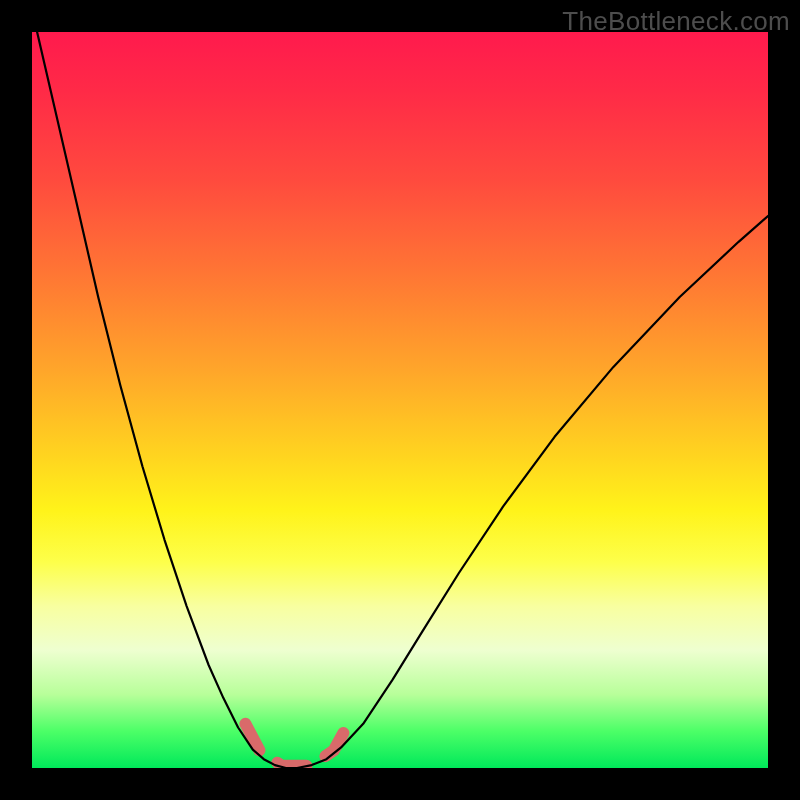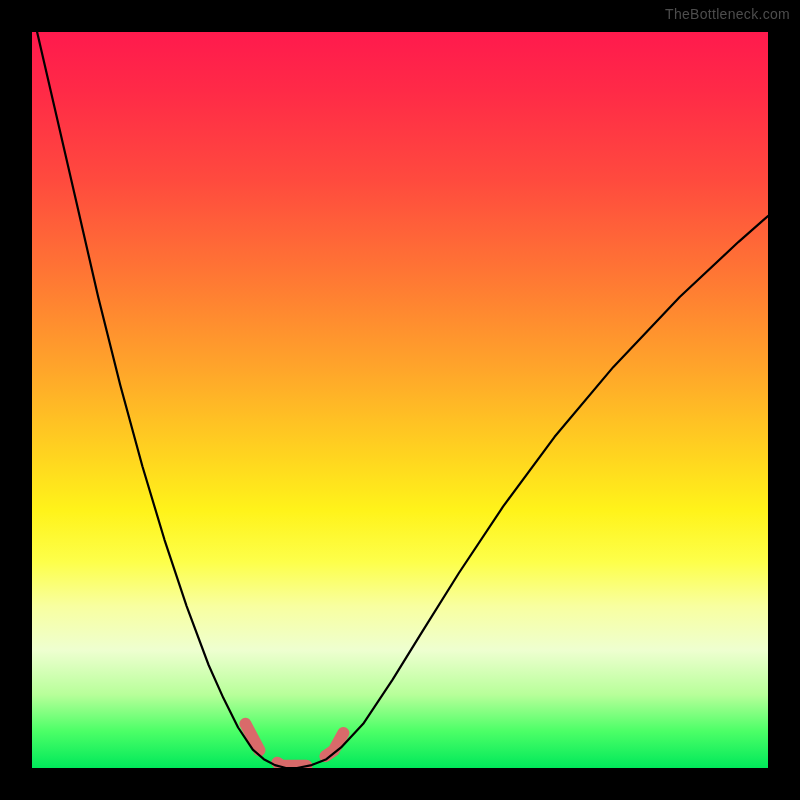--- a/index.html
+++ b/index.html
@@ -52,21 +52,21 @@
     position: absolute;
     inset: 0;
     width: 736px;
     height: 736px;
   }
   .watermark {
     position: absolute;
     top: 6px;
     right: 10px;
     color: #4d4d4d;
-    font-size: 14px;
+    font-size: 26px;
     font-weight: 500;
     letter-spacing: 0.3px;
     user-select: none;
   }
 </style>
 </head>
 <body>
 
 <div class="frame">
 

